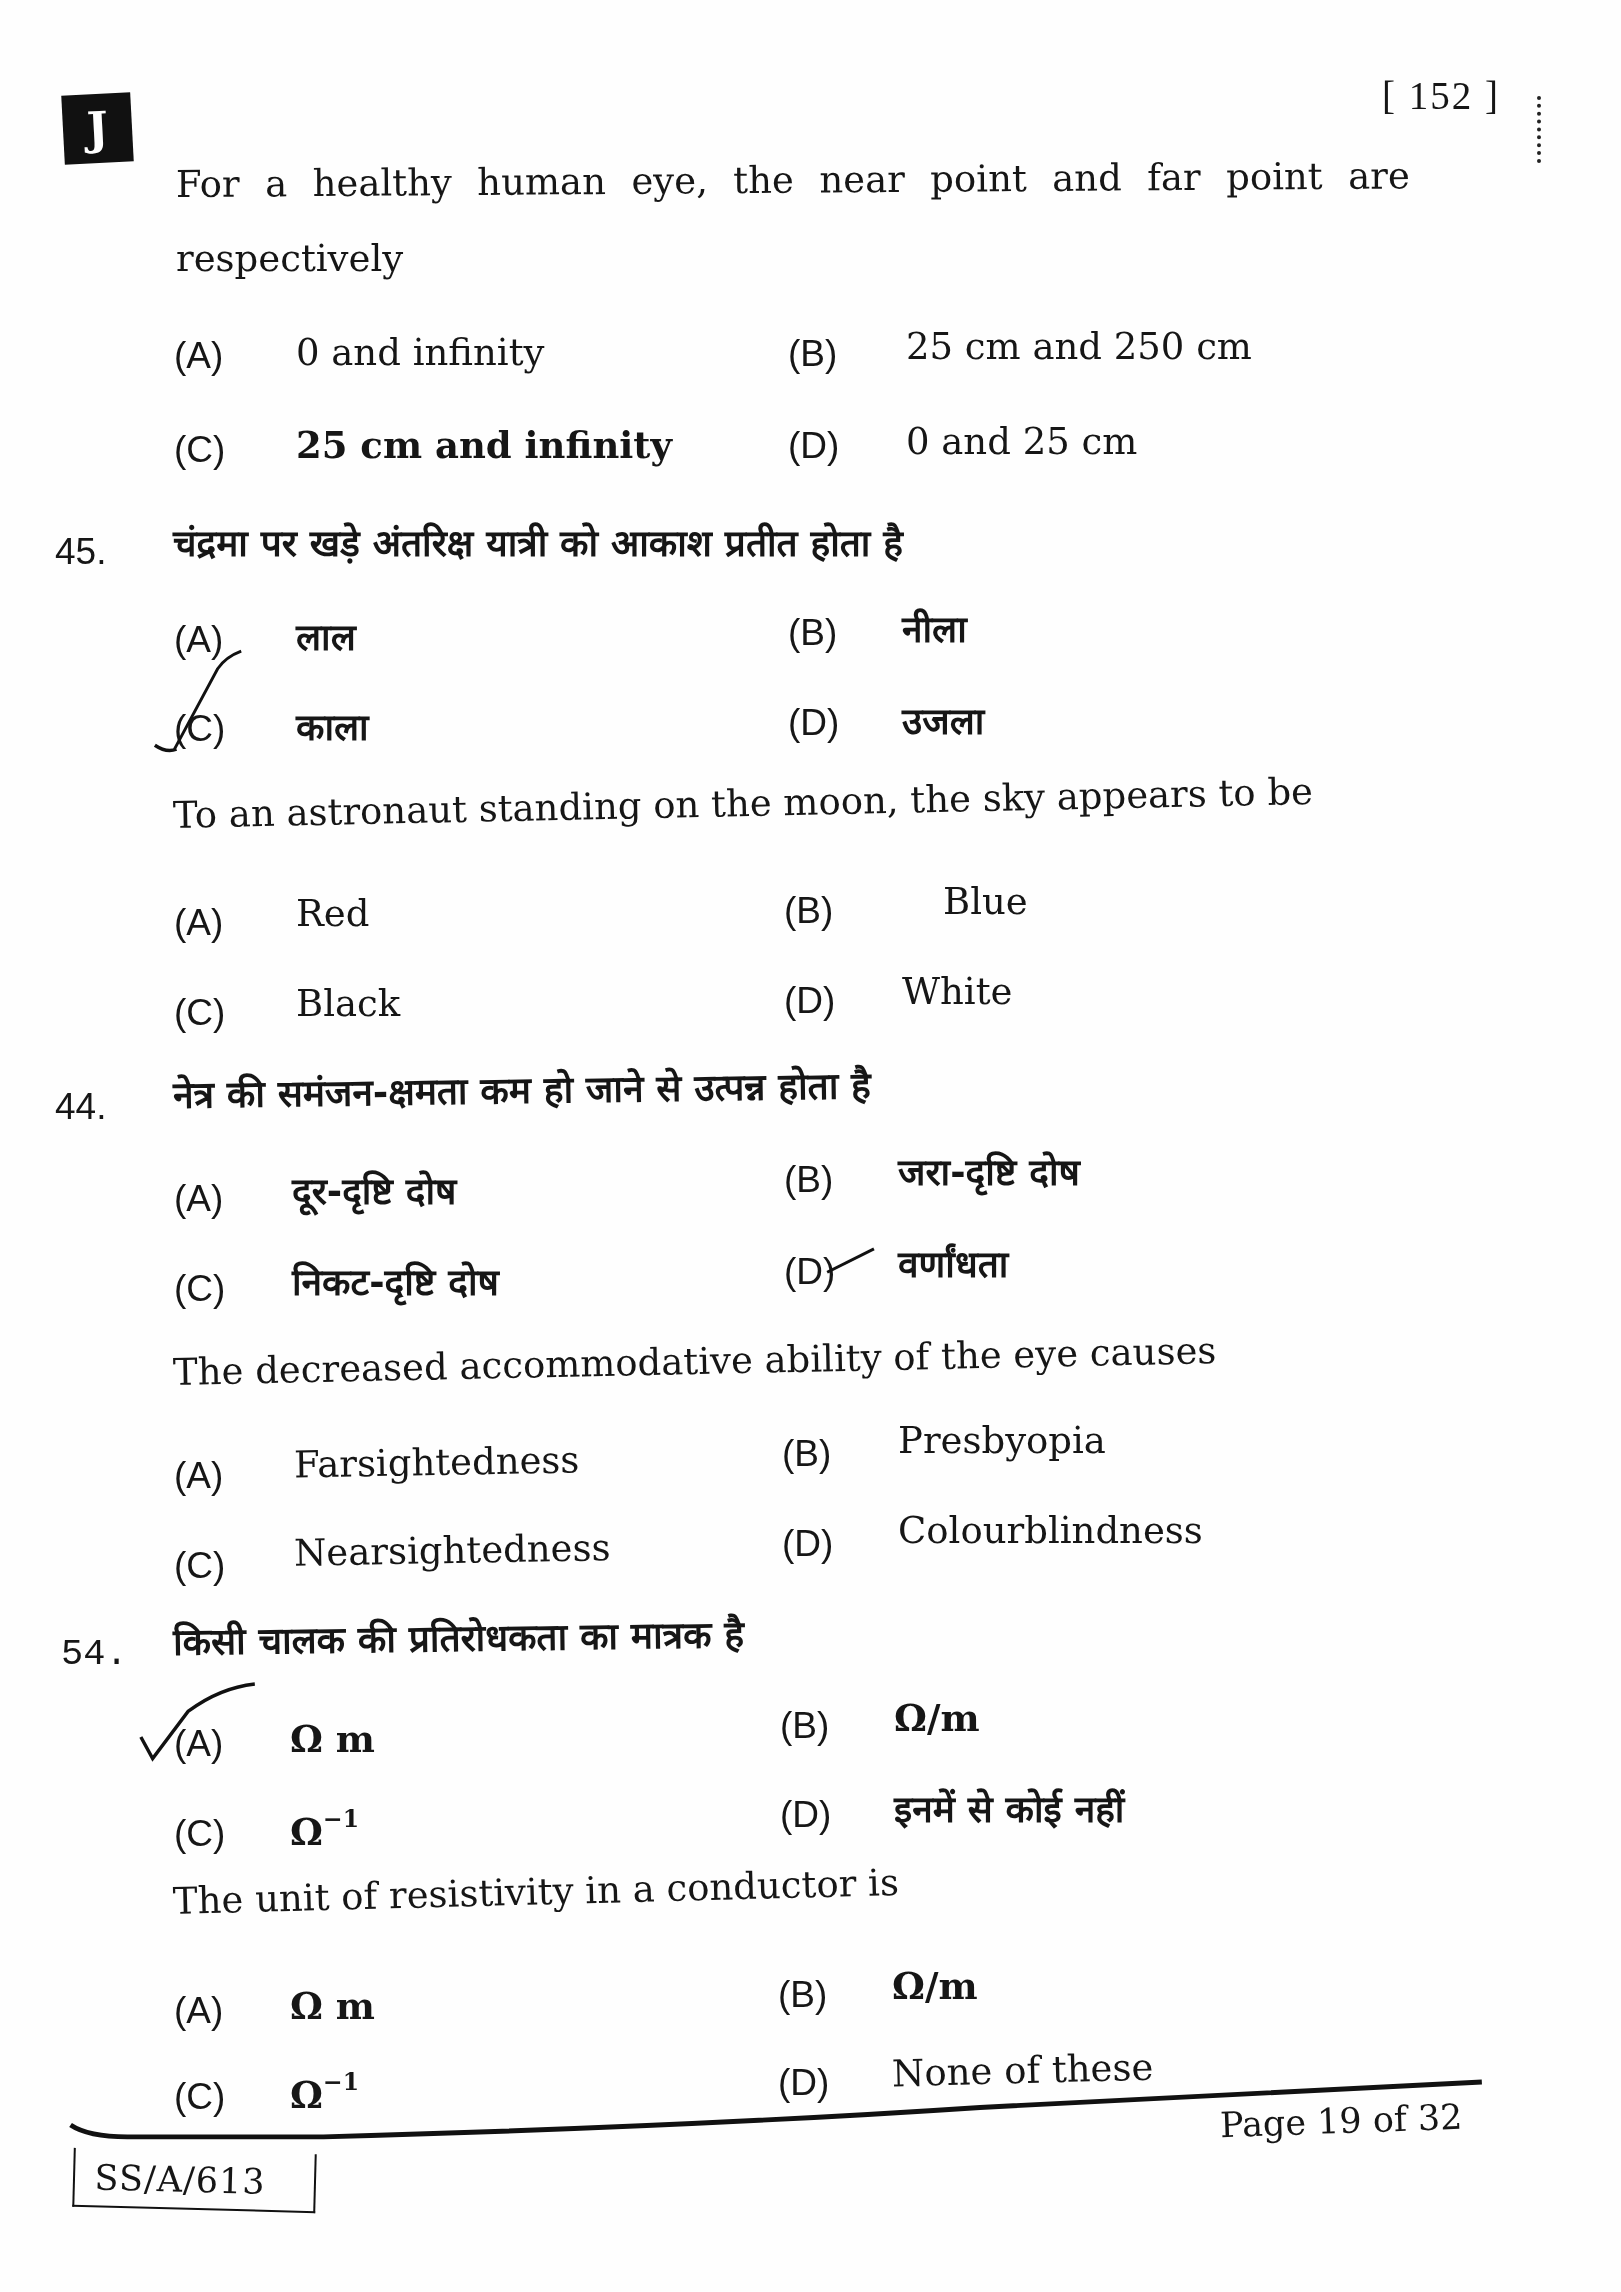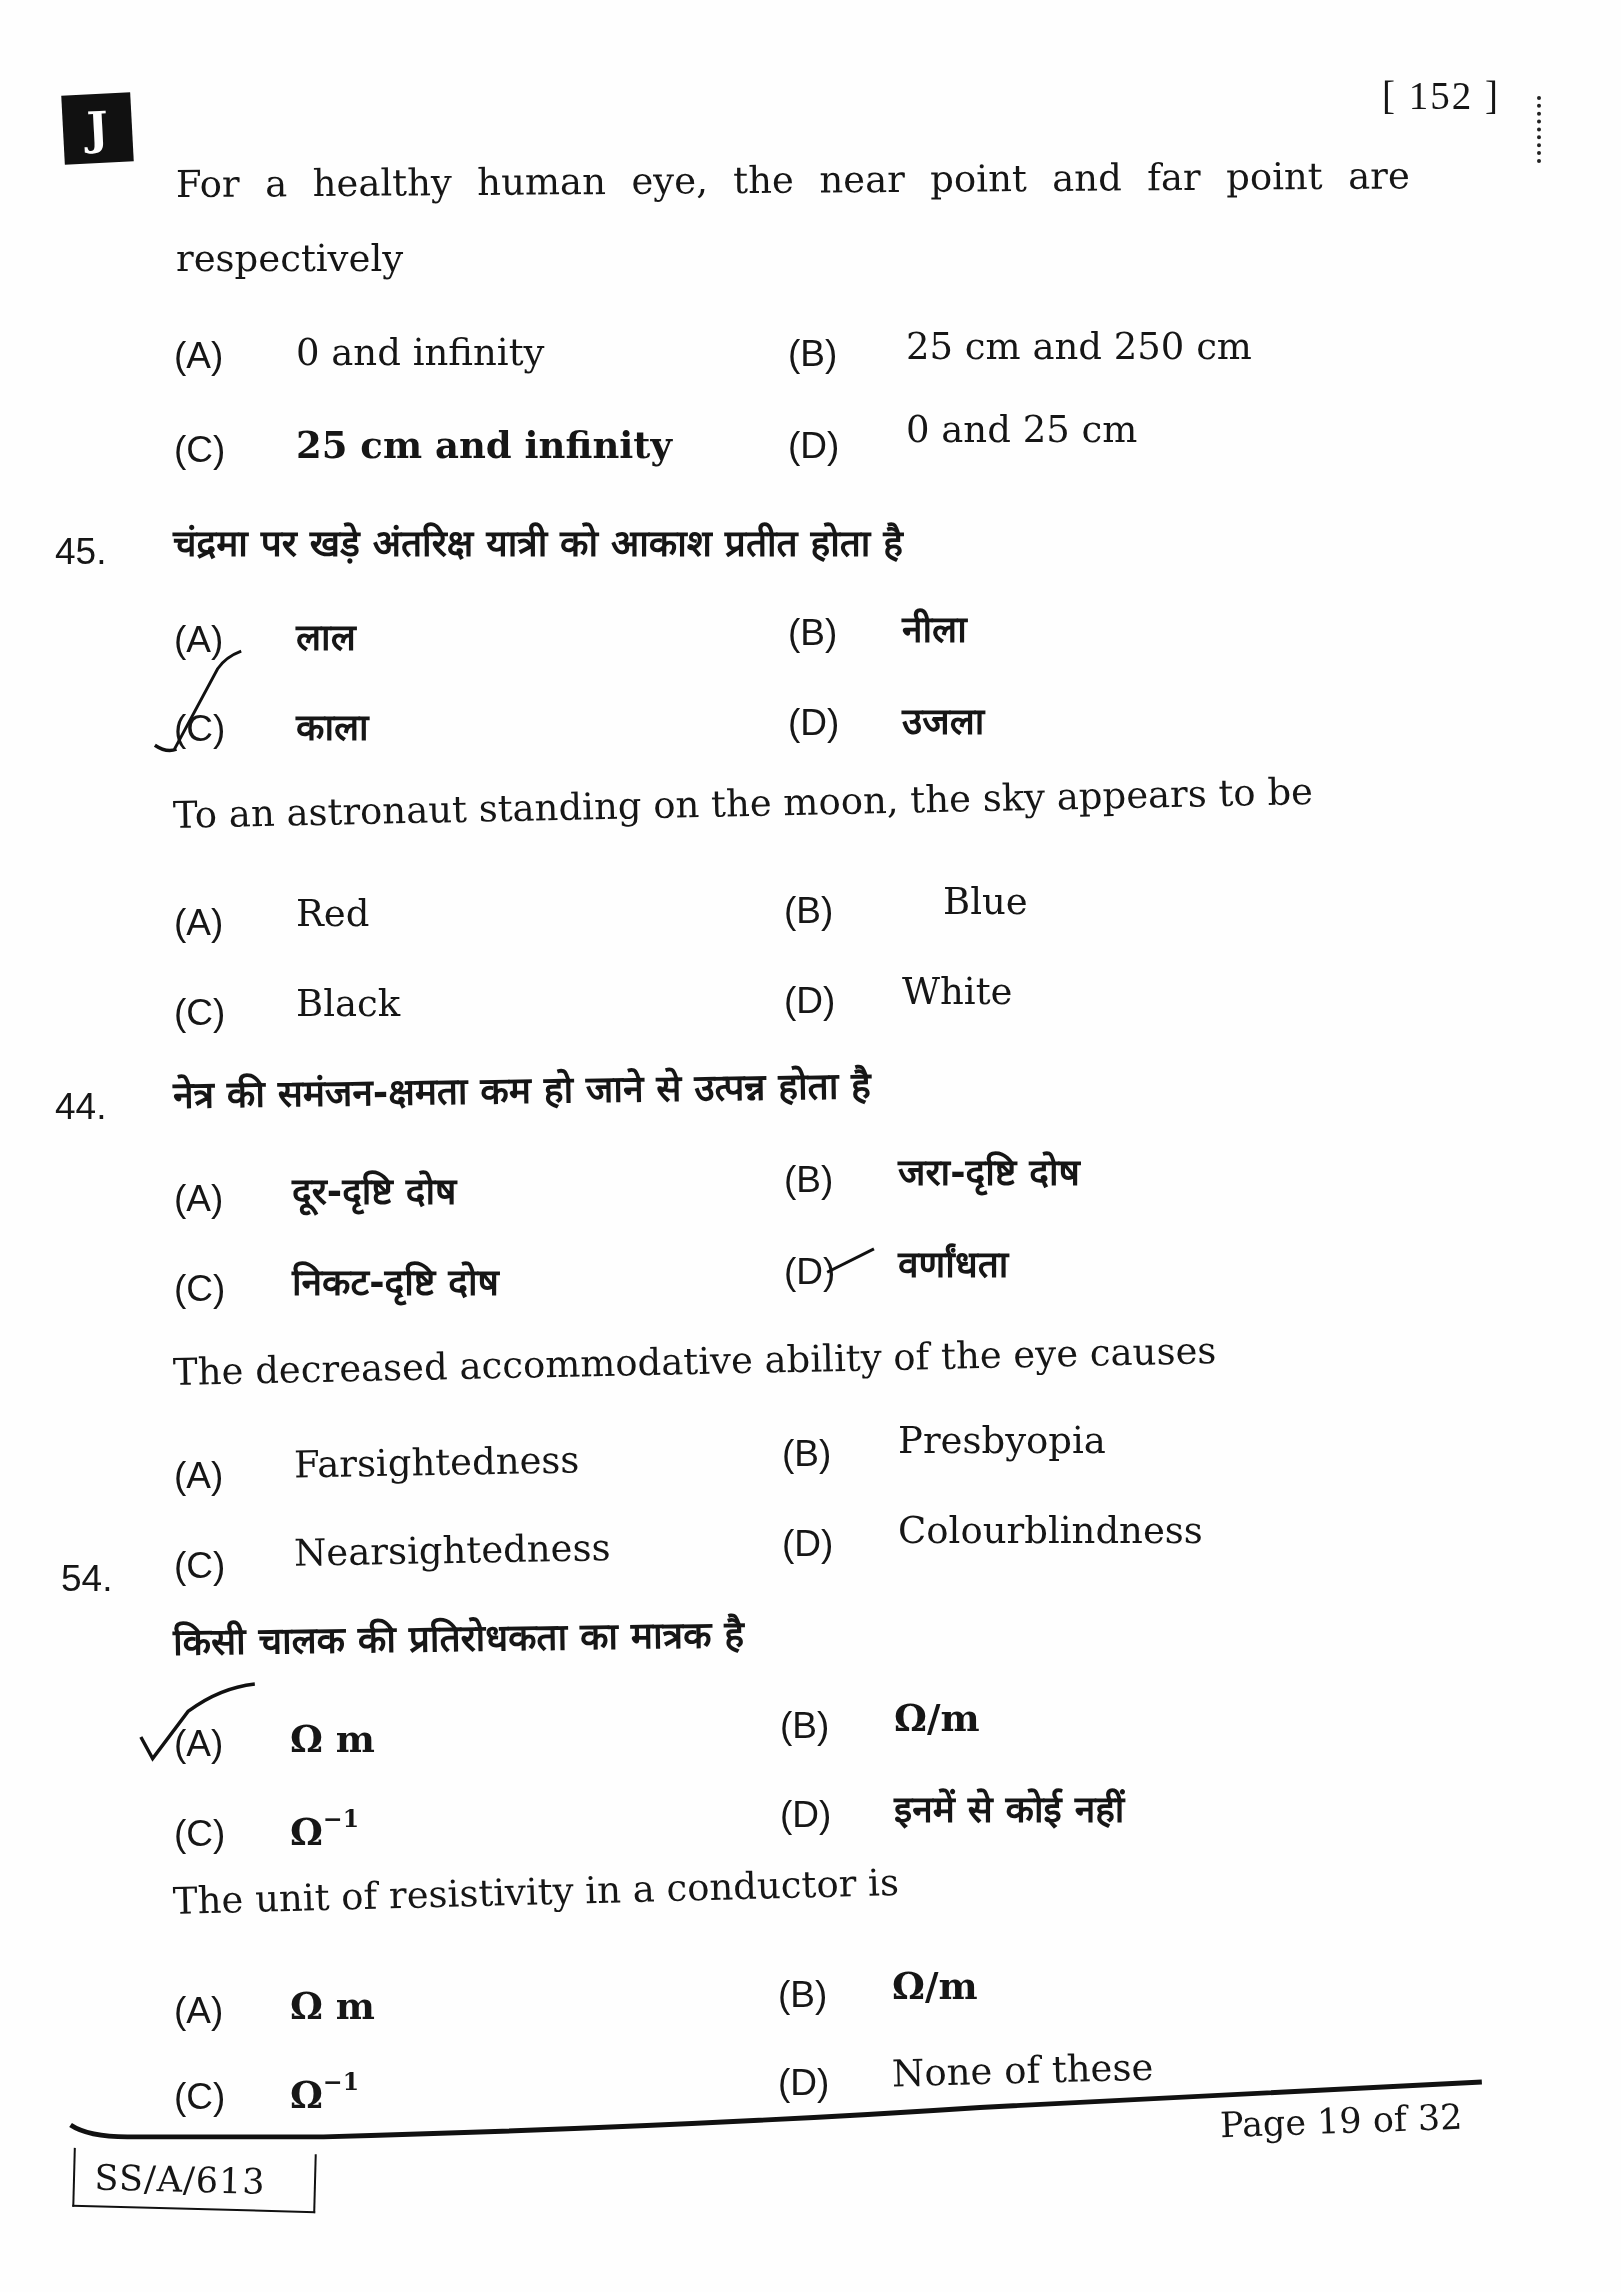--- a/index.html
+++ b/index.html
@@ -131,21 +131,21 @@
     <div class="text en" style="left:176px; top:237px;">respectively</div>
 
     <div class="opt-letter" style="left:174px; top:335px;">(A)</div>
     <div class="opt-text en" style="left:296px; top:331px;">0 and infinity</div>
     <div class="opt-letter" style="left:788px; top:333px;">(B)</div>
     <div class="opt-text en" style="left:906px; top:325px;">25 cm and 250 cm</div>
 
     <div class="opt-letter" style="left:174px; top:429px;">(C)</div>
     <div class="opt-text en" style="left:296px; top:423px;font-weight:bold;">25 cm and infinity</div>
     <div class="opt-letter" style="left:788px; top:425px;">(D)</div>
-    <div class="opt-text en" style="left:906px; top:408px;">0 and 25 cm</div>
+    <div class="opt-text en" style="left:906px; top:420px;">0 and 25 cm</div>
   </div>
 
   <div>
     <div class="qnum" style="left:55px; top:531px;">45.</div>
     <div class="text hi" style="left:173px; top:516px;">चंद्रमा पर खड़े अंतरिक्ष यात्री को आकाश प्रतीत होता है</div>
 
     <div class="opt-letter" style="left:174px; top:619px;">(A)</div>
     <div class="opt-text hi" style="left:296px; top:610px;">लाल</div>
     <div class="opt-letter" style="left:788px; top:612px;">(B)</div>
     <div class="opt-text hi" style="left:902px; top:602px;">नीला</div>
@@ -202,21 +202,21 @@
     <div class="opt-letter" style="left:782px; top:1433px;">(B)</div>
     <div class="opt-text en" style="left:898px; top:1419px;">Presbyopia</div>
 
     <div class="opt-letter" style="left:174px; top:1545px;">(C)</div>
     <div class="opt-text en" style="left:294px; top:1529px; transform: rotate(-1deg);">Nearsightedness</div>
     <div class="opt-letter" style="left:782px; top:1523px;">(D)</div>
     <div class="opt-text en" style="left:898px; top:1509px;">Colourblindness</div>
   </div>
 
   <div>
-    <div class="qnum" style="left:61px; top:1558px;">54.</div>
+    <div class="qnum" style="left:61px; top:1633px;font-family:Liberation Mono, monospace;">54.</div>
     <div class="text hi" style="left:173px; top:1615px; transform: rotate(-0.8deg);">किसी चालक की प्रतिरोधकता का मात्रक है</div>
 
     <div class="opt-letter" style="left:174px; top:1723px;">(A)</div>
     <div class="opt-text en" style="left:290px; top:1717px; font-weight:bold;">Ω m</div>
     <div class="opt-letter" style="left:780px; top:1705px;">(B)</div>
     <div class="opt-text en" style="left:894px; top:1696px; font-weight:bold;">Ω/m</div>
 
     <div class="opt-letter" style="left:174px; top:1813px;">(C)</div>
     <div class="opt-text en" style="left:290px; top:1805px; font-weight:bold;"><span>Ω</span><span class="sup">−1</span></div>
     <div class="opt-letter" style="left:780px; top:1794px;">(D)</div>

